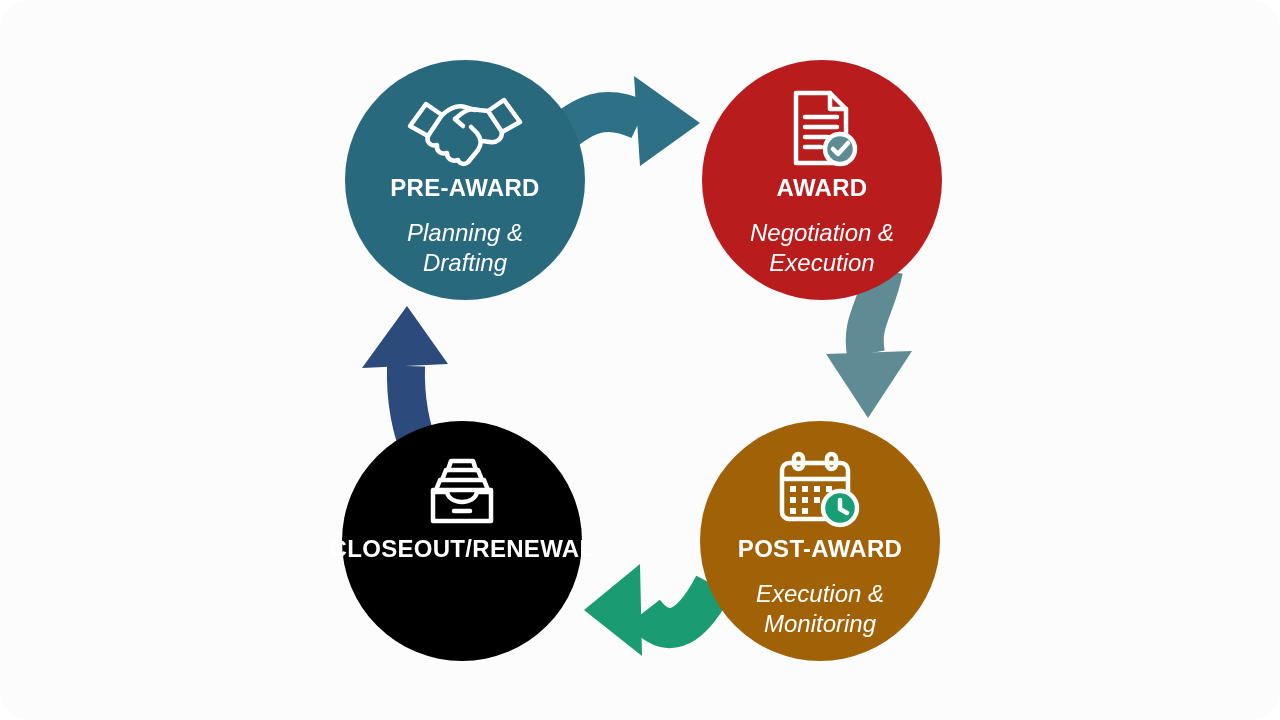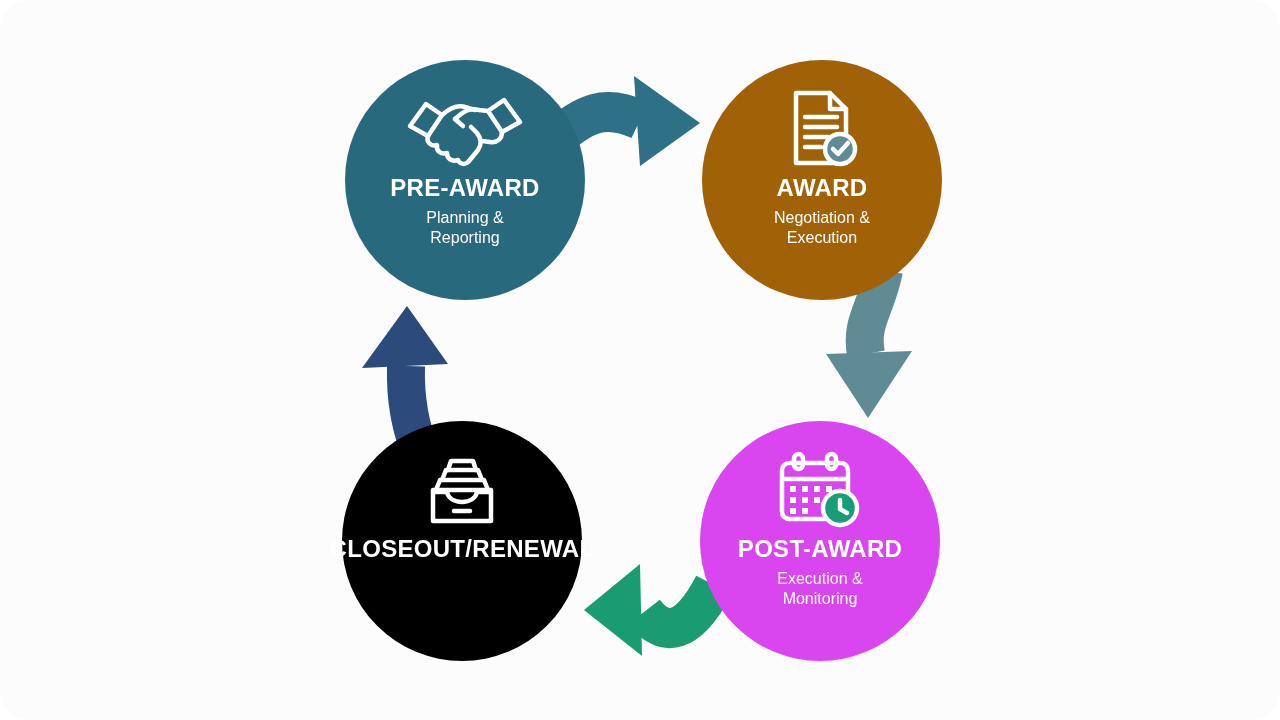--- a/index.html
+++ b/index.html
@@ -35,24 +35,25 @@
     margin-bottom: 2px;
   }
   .stage-title {
     font-size: 24px;
     font-weight: 700;
     letter-spacing: 0.3px;
     line-height: 1.2;
     white-space: nowrap;
   }
   .stage-sub {
-    margin-top: 5px;
-    font-size: 16px;
+    margin-top: 15px;
+    font-size: 24px;
     font-weight: 400;
     line-height: 1.26;
+    font-style: italic;
   }
   .center-title {
     position: absolute;
     left: 478px; top: 316px;
     width: 320px;
     text-align: center;
     font-size: 38px;
     font-weight: 700;
     letter-spacing: 0.6px;
     line-height: 1.18;
@@ -98,25 +99,25 @@
           <path d="M49 28 L57 35"></path>
           <path d="M96 41 C96 48 91 52 84 51 L76 50"></path>
           <path d="M22 45 C20 51 25 56 31 54 C30 60 35 64 41 62 C41 68 46 71 52 69 C54 74 60 74 63 70"></path>
           <path d="M63 70 L72 59 C76 53 75 47 71 42 L65 36"></path>
         </g>
       </svg>
     </div>
     <div class="stage-title" style="color: rgb(255, 255, 255);">PRE-AWARD</div>
     <div class="stage-sub" style="color: rgb(255, 255, 255);">
       <div>Planning &amp;</div>
-      <div>Reporting</div>
+      <div>Drafting</div>
     </div>
   </div>
 
-  <div class="stage" id="stage-award" style="background-color: #a16207;">
+  <div class="stage" id="stage-award" style="background-color: #b91c1c;">
     <div class="stage-icon">
       <svg width="74" height="82" viewBox="0 0 74 82">
         <g fill="none" stroke="#ffffff" stroke-width="4.5" stroke-linecap="round" stroke-linejoin="round">
           <path d="M11 5 H45 L61 21 V75 H11 Z"></path>
           <path d="M45 5 V21 H61"></path>
           <line x1="20" y1="29" x2="52" y2="29"></line>
           <line x1="20" y1="39" x2="52" y2="39"></line>
           <line x1="20" y1="49" x2="43" y2="49"></line>
           <line x1="20" y1="59" x2="36" y2="59"></line>
           <circle cx="55" cy="61" r="15" fill="currentColor" style="color: rgb(94, 139, 148);"></circle>
@@ -124,21 +125,21 @@
         </g>
       </svg>
     </div>
     <div class="stage-title" style="color: rgb(255, 255, 255);">AWARD</div>
     <div class="stage-sub" style="color: rgb(255, 255, 255);">
       <div>Negotiation &amp;</div>
       <div>Execution</div>
     </div>
   </div>
 
-  <div class="stage" id="stage-post-award" style="background-color: #d946ef;">
+  <div class="stage" id="stage-post-award" style="background-color: #a16207;">
     <div class="stage-icon">
       <svg width="86" height="80" viewBox="0 0 86 80">
         <g fill="none" stroke="#ffffff" stroke-width="4.5" stroke-linecap="round" stroke-linejoin="round">
           <rect x="5" y="13" width="66" height="56" rx="7"></rect>
           <line x1="5" y1="29" x2="71" y2="29"></line>
           <rect x="17" y="4" width="9" height="15" rx="4.5"></rect>
           <rect x="50" y="4" width="9" height="15" rx="4.5"></rect>
           <g fill="#ffffff" stroke="none">
             <rect x="13" y="36" width="6" height="6"></rect>
               <rect x="25" y="36" width="6" height="6"></rect>

